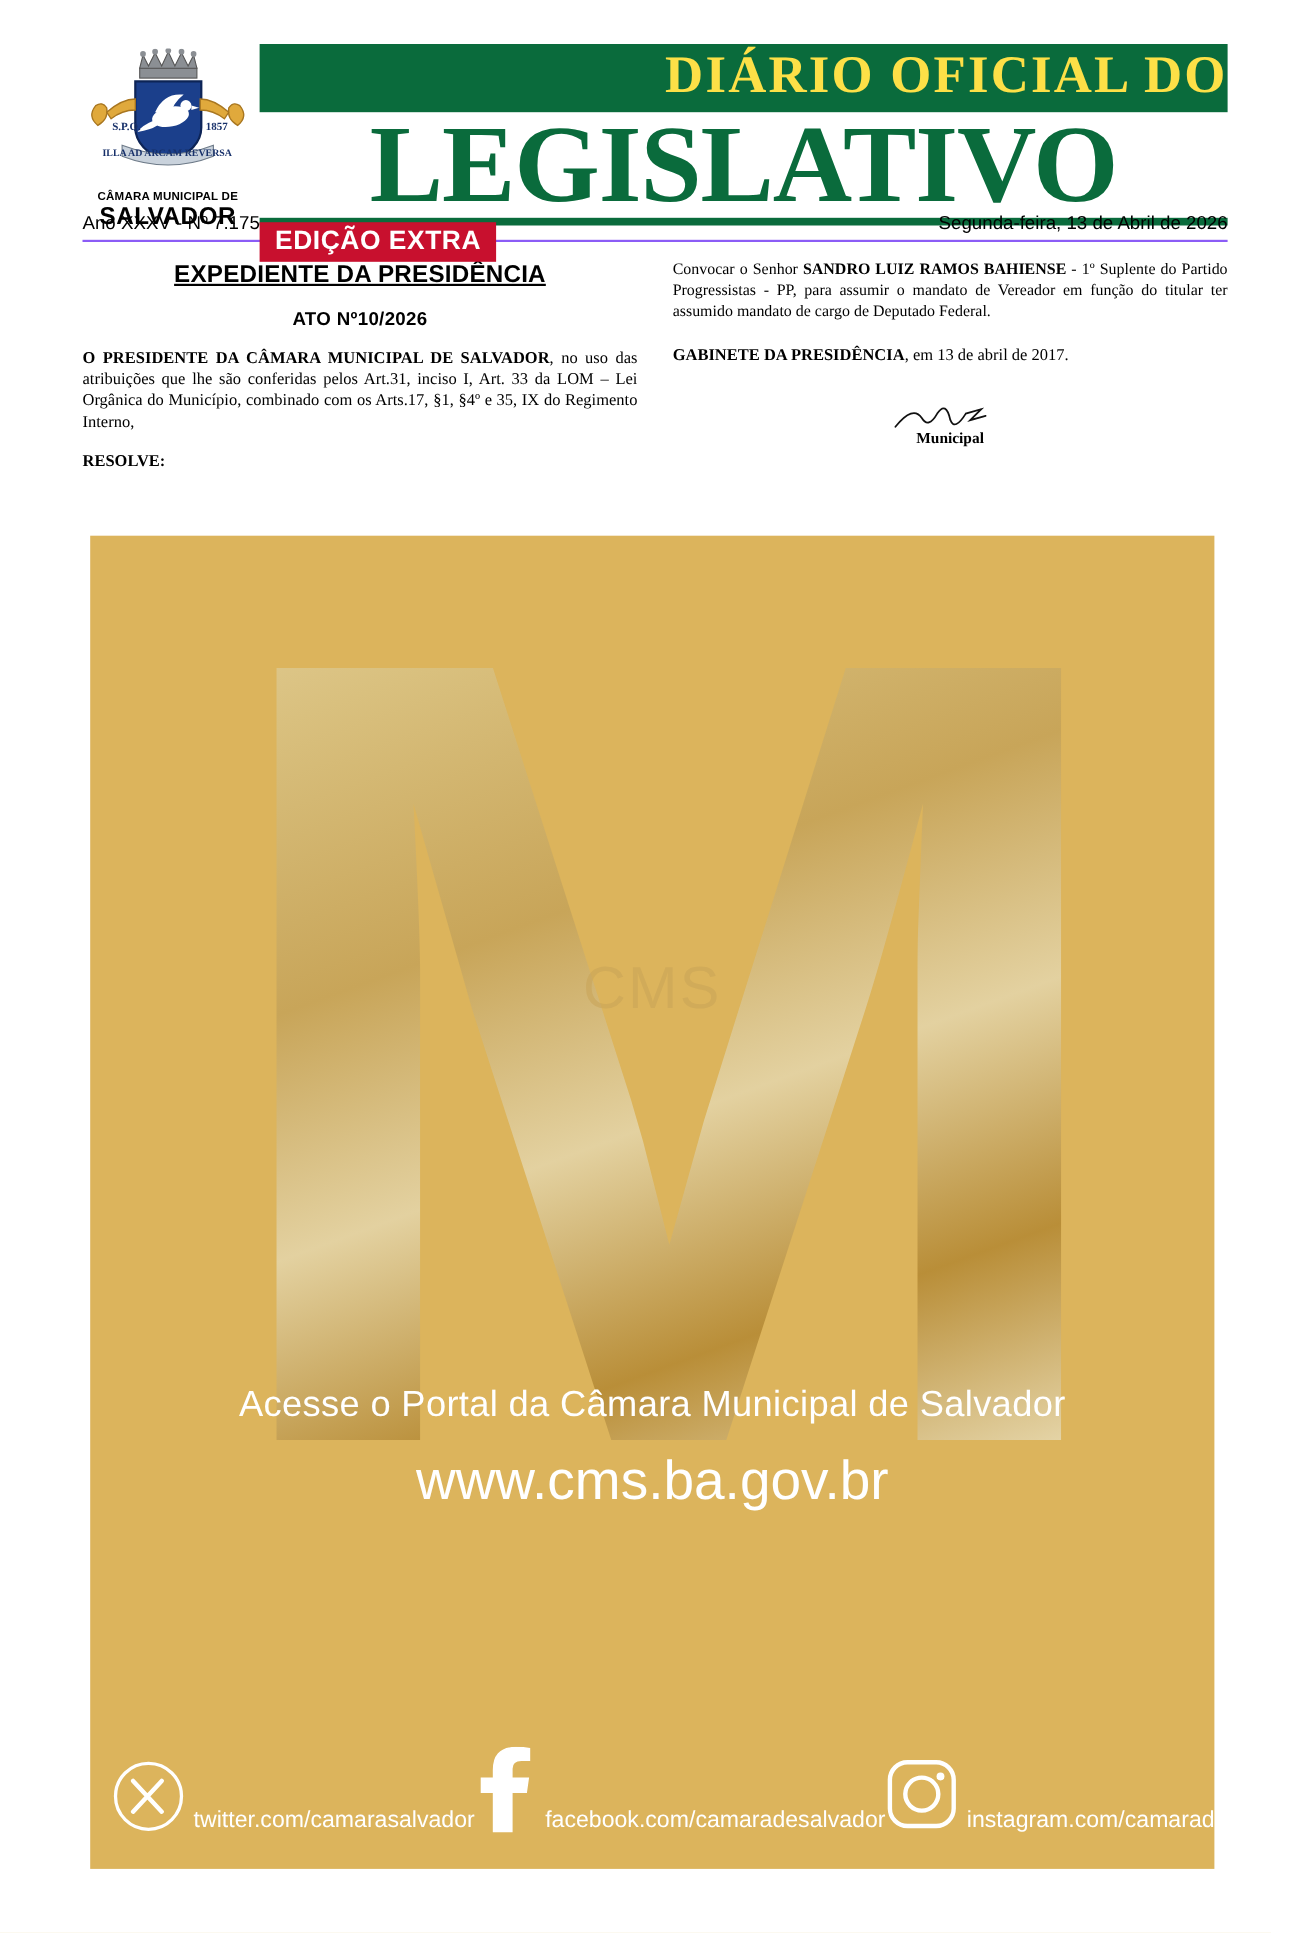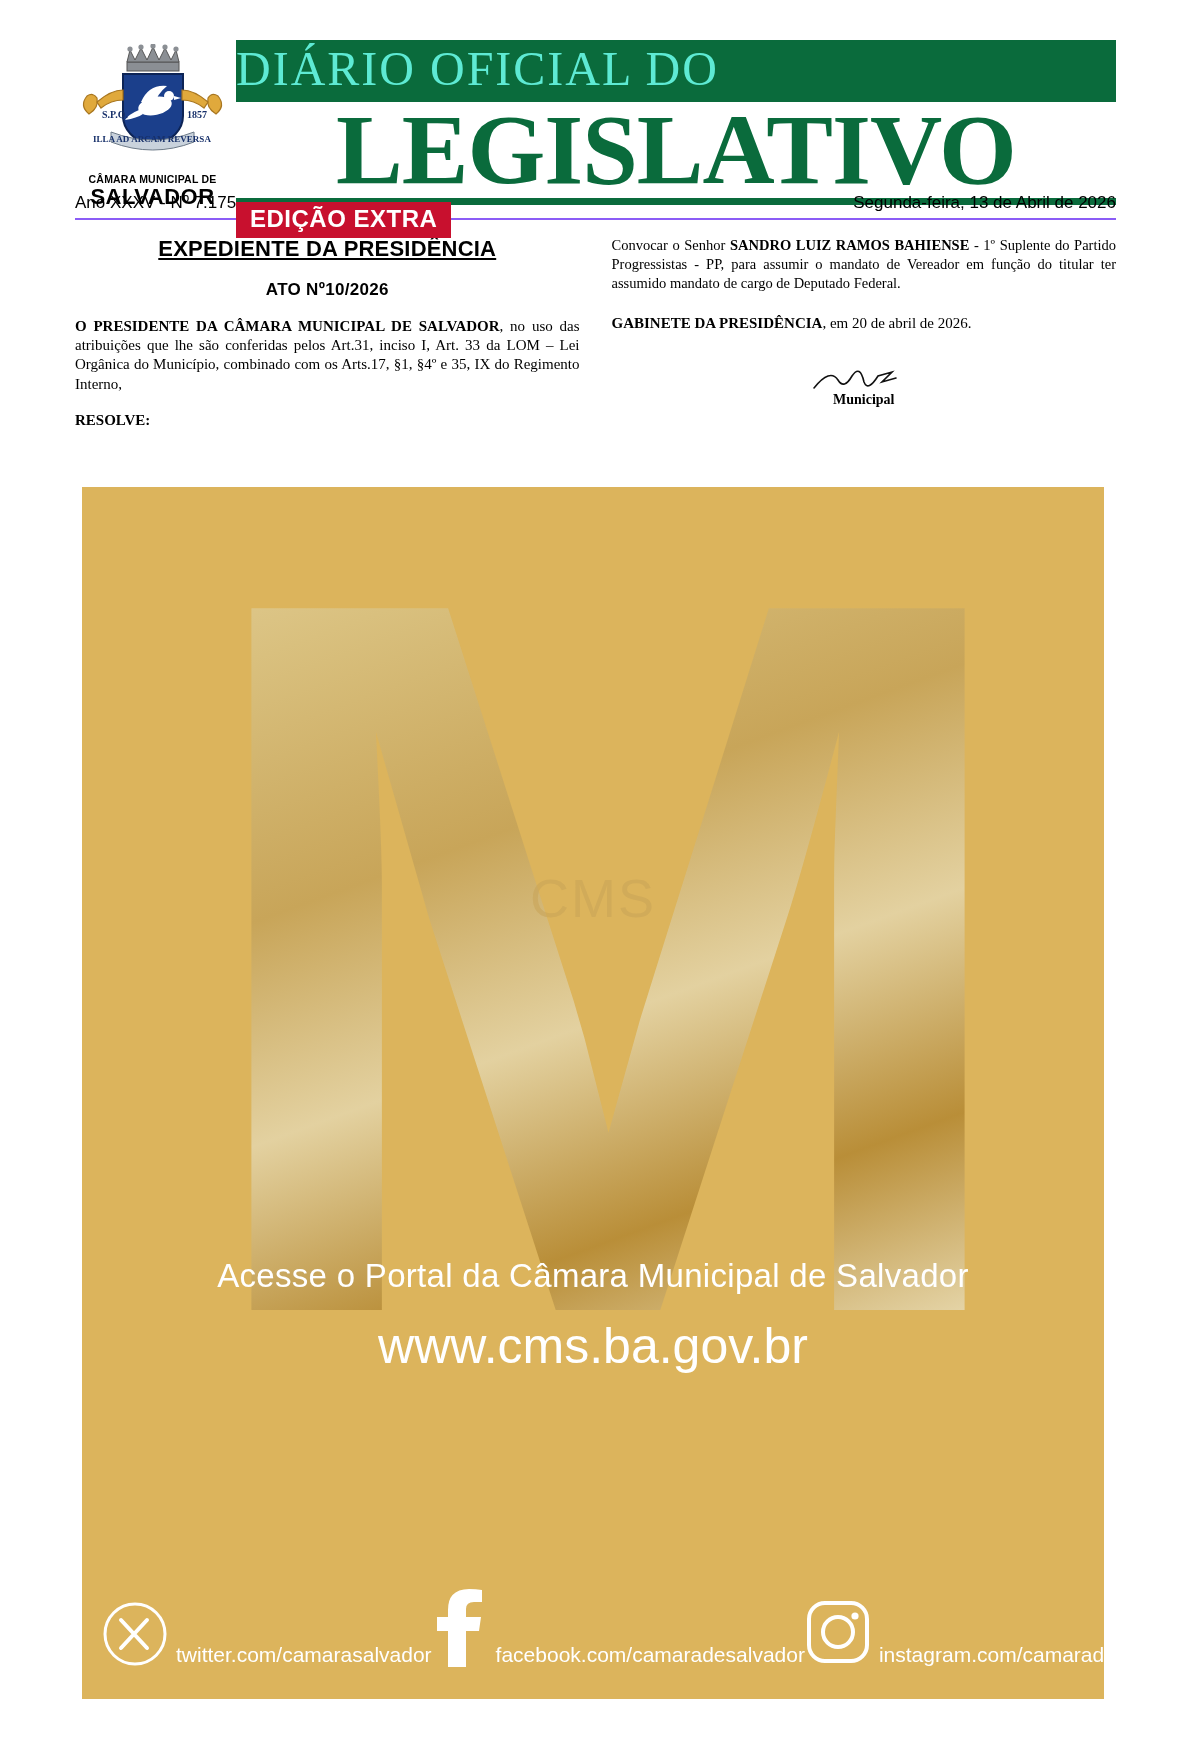--- a/index.html
+++ b/index.html
@@ -46,24 +46,24 @@
   }
   .crest-name .l1 { font-size: 10.5px; letter-spacing: .2px; }
   .crest-name .l2 { font-size: 22px; letter-spacing: .5px; margin-top: 1px; }
 
   .title-block {
     flex: 1 1 auto;
     margin-left: 6px;
   }
   .bar-top {
     background: #0a6b3c;
-    color: #5eead4;
-    text-align: left;
-    font-family: "Liberation Serif", serif;
-    font-weight: normal;
+    color: #fde047;
+    text-align: right;
+    font-family: "Liberation Serif", serif;
+    font-weight: bold;
     font-size: 48px;
     letter-spacing: 2px;
     line-height: 1.08;
     padding: 3px 0 7px 0;
   }
   .bar-legis {
     font-family: Liberation Serif, serif;
     font-weight: bold;
     color: #0a6b3c;
     font-size: 100px;
@@ -334,21 +334,21 @@
         <b>O PRESIDENTE DA CÂMARA MUNICIPAL DE SALVADOR</b><span>, no uso das atribuições que lhe são conferidas pelos Art.31, inciso I, Art. 33 da LOM – Lei Orgânica do Município, combinado com os Arts.17, §1, §4º e 35, IX do Regimento Interno,</span>
       </div>
       <div class="resolve">RESOLVE:</div>
     </div>
 
     <div class="col col-right">
       <div class="para-right">
         <span>Convocar o Senhor </span><b>SANDRO LUIZ RAMOS BAHIENSE</b><span> - 1º Suplente do Partido Progressistas - PP, para assumir o mandato de Vereador em função do titular ter assumido mandato de cargo de Deputado Federal.</span>
       </div>
       <div class="gabinete">
-        <b>GABINETE DA PRESIDÊNCIA</b><span>, em 20 de abril de 2026.</span>
+        <b>GABINETE DA PRESIDÊNCIA</b><span>, em 13 de abril de 2017.</span>
       </div>
       <div class="sign-block">
         <div class="signature">
           <svg width="120" height="28" viewBox="0 0 120 28" style="display:inline-block">
             <path d="M10 22 Q26 2 34 14 Q40 24 48 10 Q56 -2 60 16 Q64 26 74 10 L88 6 L78 16 L92 12" fill="none" stroke="#111" stroke-width="1.6" stroke-linecap="round"></path>
           </svg>
         </div>
         <div class="sign-role">Municipal</div>
       </div>
     </div>

